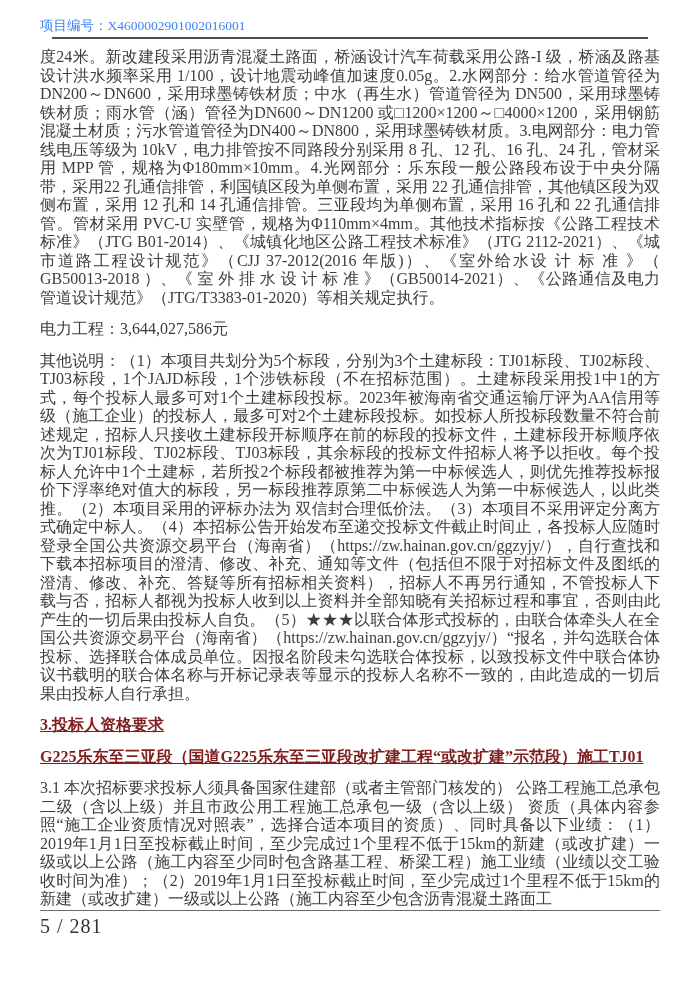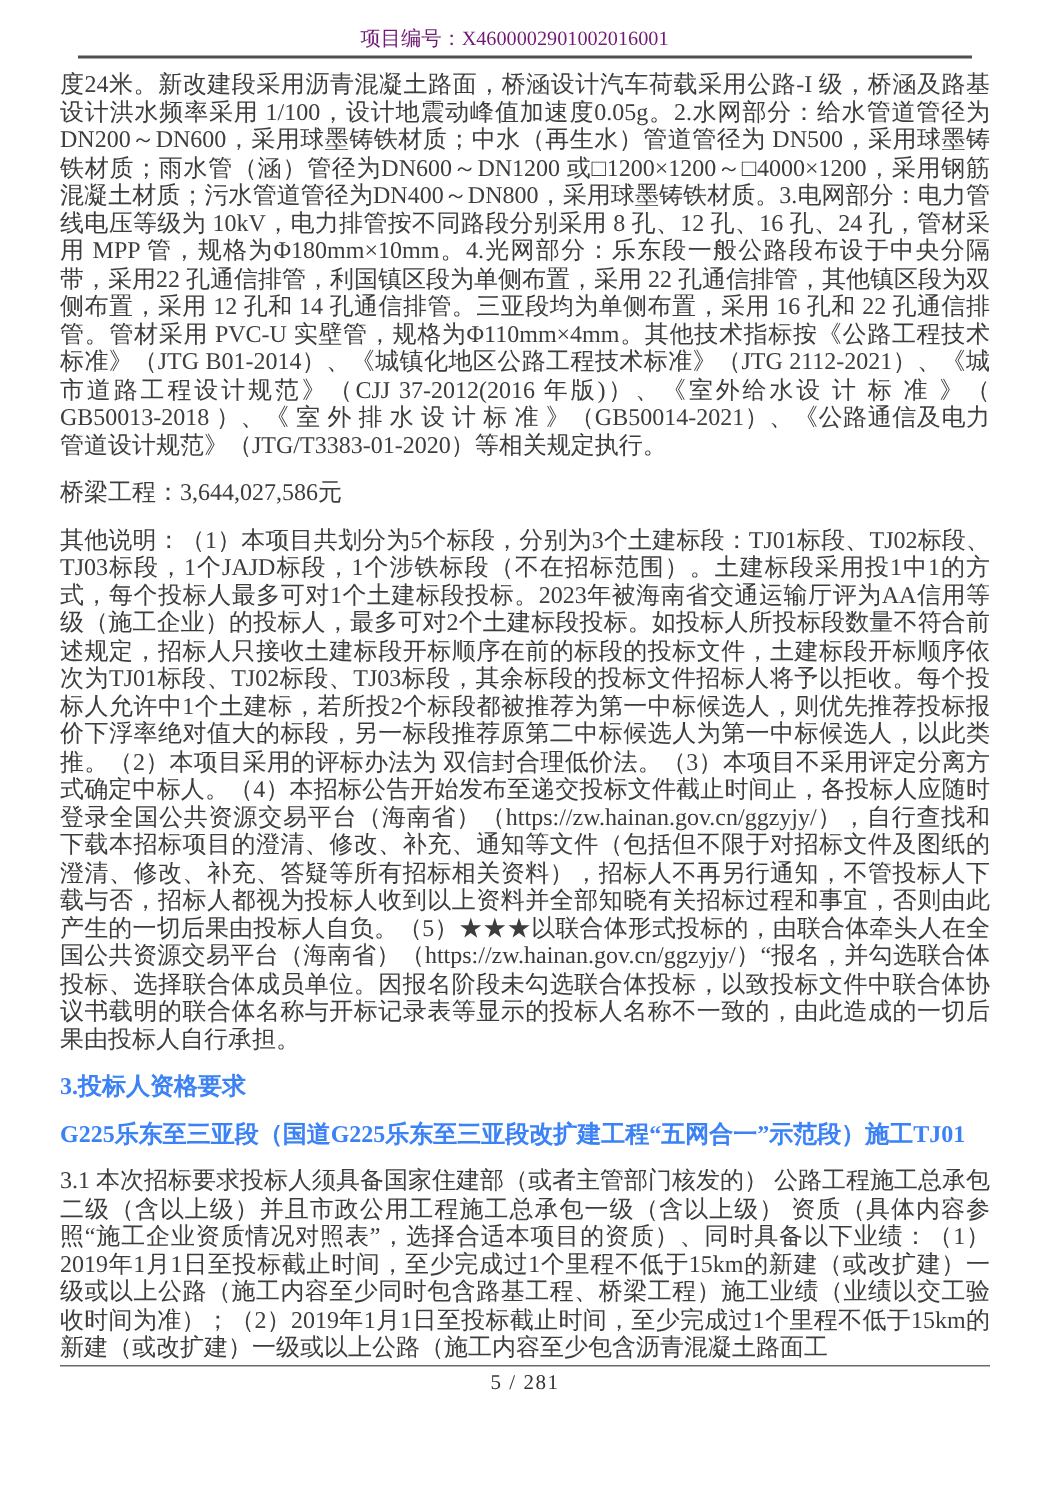--- a/index.html
+++ b/index.html
@@ -13,76 +13,76 @@
     height: 990px;
     box-sizing: border-box;
     margin: 0 auto;
     padding: 18px 40px 0 40px;
     background: #ffffff;
     font-family: "Liberation Serif", "DejaVu Serif", serif;
     color: #3d3d3d;
     overflow: hidden;
   }
   .header-row {
-    text-align: center;
+    text-align: left;
     font-size: 13.5px;
     line-height: 16px;
     padding-right: 14px;
-    color: #701a75;
+    color: #3b82f6;
   }
   .header-rule {
     height: 0;
     border-bottom: 2px solid #4f4f4f;
     margin: 3px 12px 0 12px;
   }
   .content {
     margin-top: 9px;
     font-size: 16px;
     line-height: 18.5px;
     text-align: justify;
     color: #3d3d3d;
   }
   .content p {
     margin: 0 0 13px 0;
   }
   .content p.heading {
     font-weight: bold;
-    color: #3b82f6;
+    color: #7f1d1d;
+    text-decoration: underline;
   }
   .content p.last {
     margin-bottom: 0;
   }
   .footer-rule {
     height: 0;
     border-bottom: 1.5px solid #6a6a6a;
     margin: 1px 0 0 0;
   }
   .page-number {
-    text-align: center;
-    font-size: 14px;
+    font-size: 20px;
     color: #333333;
     margin-top: 4px;
     letter-spacing: 1px;
   }
 </style>
 </head>
 <body>
 
 <div class="page">
 
   <div class="header-row">
     <span>项目编号：</span><span>X4600002901002016001</span>
   </div>
   <div class="header-rule"></div>
 
   <div class="content">
     <p>度24米。新改建段采用沥青混凝土路面，桥涵设计汽车荷载采用公路-I 级，桥涵及路基设计洪水频率采用 1/100，设计地震动峰值加速度0.05g。2.水网部分：给水管道管径为 DN200～DN600，采用球墨铸铁材质；中水（再生水）管道管径为 DN500，采用球墨铸铁材质；雨水管（涵）管径为DN600～DN1200 或□1200×1200～□4000×1200，采用钢筋混凝土材质；污水管道管径为DN400～DN800，采用球墨铸铁材质。3.电网部分：电力管线电压等级为 10kV，电力排管按不同路段分别采用 8 孔、12 孔、16 孔、24 孔，管材采用 MPP 管，规格为Φ180mm×10mm。4.光网部分：乐东段一般公路段布设于中央分隔带，采用22 孔通信排管，利国镇区段为单侧布置，采用 22 孔通信排管，其他镇区段为双侧布置，采用 12 孔和 14 孔通信排管。三亚段均为单侧布置，采用 16 孔和 22 孔通信排管。管材采用 PVC-U 实壁管，规格为Φ110mm×4mm。其他技术指标按《公路工程技术标准》（JTG B01-2014）、《城镇化地区公路工程技术标准》（JTG 2112-2021）、《城市道路工程设计规范》（CJJ 37-2012(2016 年版)）、《室外给水设 计 标 准 》（ GB50013-2018 ）、《 室 外 排 水 设 计 标 准 》（GB50014-2021）、《公路通信及电力管道设计规范》（JTG/T3383-01-2020）等相关规定执行。</p>
-    <p>桥梁工程：3,644,027,586元</p>
+    <p>电力工程：3,644,027,586元</p>
     <p>其他说明：（1）本项目共划分为5个标段，分别为3个土建标段：TJ01标段、TJ02标段、TJ03标段，1个JAJD标段，1个涉铁标段（不在招标范围）。土建标段采用投1中1的方式，每个投标人最多可对1个土建标段投标。2023年被海南省交通运输厅评为AA信用等级（施工企业）的投标人，最多可对2个土建标段投标。如投标人所投标段数量不符合前述规定，招标人只接收土建标段开标顺序在前的标段的投标文件，土建标段开标顺序依次为TJ01标段、TJ02标段、TJ03标段，其余标段的投标文件招标人将予以拒收。每个投标人允许中1个土建标，若所投2个标段都被推荐为第一中标候选人，则优先推荐投标报价下浮率绝对值大的标段，另一标段推荐原第二中标候选人为第一中标候选人，以此类推。（2）本项目采用的评标办法为 双信封合理低价法。（3）本项目不采用评定分离方式确定中标人。（4）本招标公告开始发布至递交投标文件截止时间止，各投标人应随时登录全国公共资源交易平台（海南省）（https://zw.hainan.gov.cn/ggzyjy/），自行查找和下载本招标项目的澄清、修改、补充、通知等文件（包括但不限于对招标文件及图纸的澄清、修改、补充、答疑等所有招标相关资料），招标人不再另行通知，不管投标人下载与否，招标人都视为投标人收到以上资料并全部知晓有关招标过程和事宜，否则由此产生的一切后果由投标人自负。（5）★★★以联合体形式投标的，由联合体牵头人在全国公共资源交易平台（海南省）（https://zw.hainan.gov.cn/ggzyjy/）“报名，并勾选联合体投标、选择联合体成员单位。因报名阶段未勾选联合体投标，以致投标文件中联合体协议书载明的联合体名称与开标记录表等显示的投标人名称不一致的，由此造成的一切后果由投标人自行承担。</p>
     <p class="heading">3.投标人资格要求</p>
-    <p class="heading">G225乐东至三亚段（国道G225乐东至三亚段改扩建工程“五网合一”示范段）施工TJ01</p>
+    <p class="heading">G225乐东至三亚段（国道G225乐东至三亚段改扩建工程“或改扩建”示范段）施工TJ01</p>
     <p class="last">3.1 本次招标要求投标人须具备国家住建部（或者主管部门核发的） 公路工程施工总承包二级（含以上级）并且市政公用工程施工总承包一级（含以上级） 资质（具体内容参照“施工企业资质情况对照表”，选择合适本项目的资质）、同时具备以下业绩：（1）2019年1月1日至投标截止时间，至少完成过1个里程不低于15km的新建（或改扩建）一级或以上公路（施工内容至少同时包含路基工程、桥梁工程）施工业绩（业绩以交工验收时间为准）；（2）2019年1月1日至投标截止时间，至少完成过1个里程不低于15km的新建（或改扩建）一级或以上公路（施工内容至少包含沥青混凝土路面工</p>
   </div>
 
   <div class="footer-rule"></div>
   <div class="page-number">5 / 281</div>
 
 </div>
 
 </body></html>

